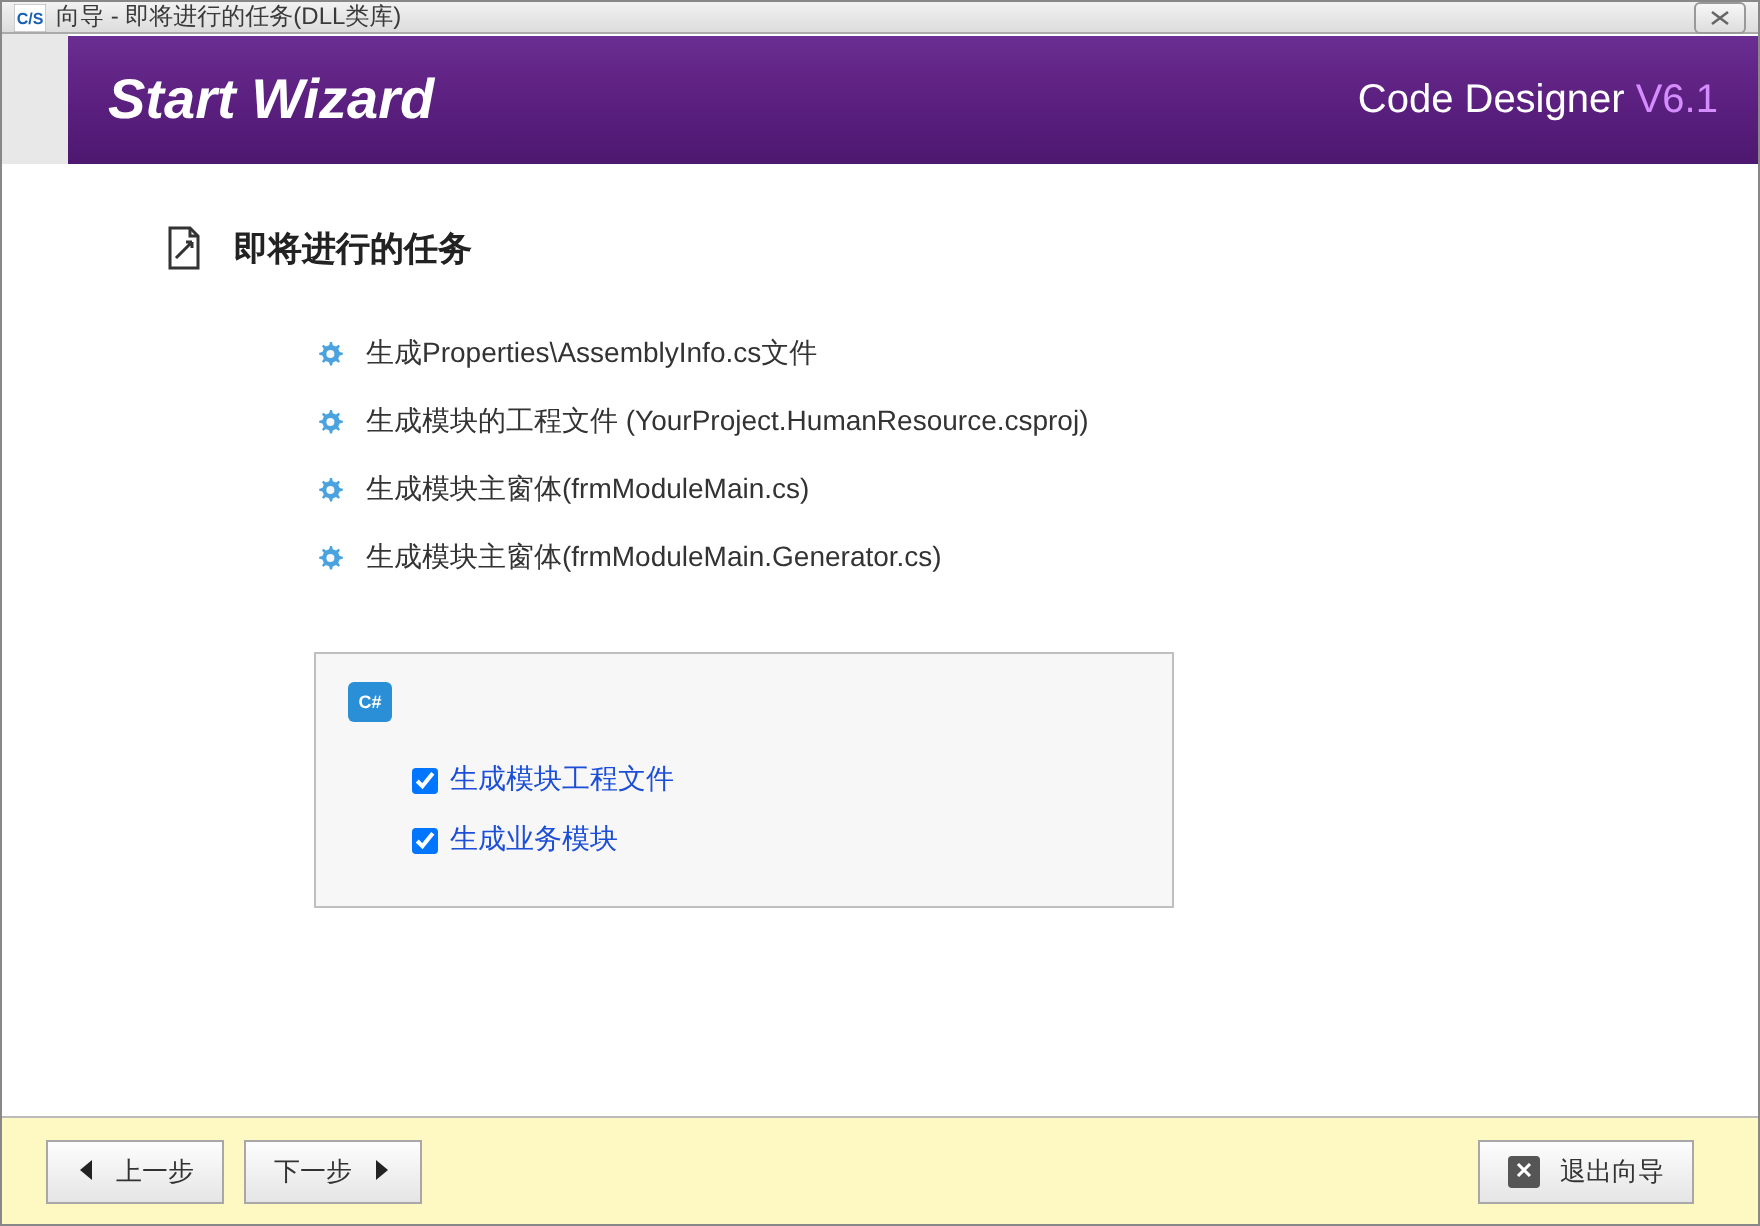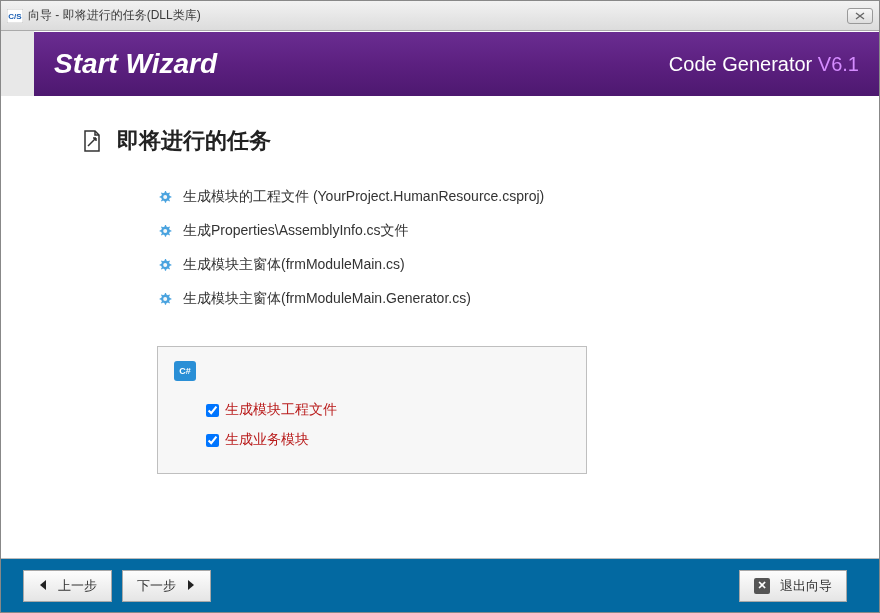--- a/index.html
+++ b/index.html
@@ -13,21 +13,21 @@
     }
     .window {
       width: 880px;
       height: 613px;
       background: #e8e8e8;
       border: 1px solid #888;
       display: flex;
       flex-direction: column;
     }
     .titlebar {
-      height: 30px;
+      height: 16px;
       background: linear-gradient(to bottom, #f2f2f2, #dcdcdc);
       border-bottom: 1px solid #aaa;
       display: flex;
       align-items: center;
       padding: 0 6px;
       font-size: 12px;
       color: #3a3a3a;
     }
     .titlebar-icon {
       width: 16px;
@@ -85,21 +85,21 @@
       margin-bottom: 24px;
     }
     .heading-icon {
       width: 22px;
       height: 24px;
       display: flex;
       align-items: center;
       justify-content: center;
     }
     .heading-text {
-      font-size: 22px;
+      font-size: 17px;
       font-weight: bold;
       color: #222;
     }
     .task-list {
       margin-left: 76px;
       margin-bottom: 30px;
     }
     .task-item {
       display: flex;
       align-items: center;
@@ -151,26 +151,26 @@
       align-items: center;
       gap: 6px;
       margin-left: 32px;
       padding: 6px 0;
     }
     .check-item input[type="checkbox"] {
       width: 13px;
       height: 13px;
     }
     .check-label {
-      color: #b91c1c;
+      color: #1d4ed8;
       font-size: 14px;
     }
     .footer-bar {
       height: 54px;
-      background: #0369a1;
+      background: #fef9c3;
       border-top: 1px solid #bbb;
       display: flex;
       align-items: center;
       padding: 0 22px;
     }
     .footer-btn {
       height: 32px;
       border: 1px solid #a8a8a8;
       background: linear-gradient(to bottom, #fdfdfd, #e5e5e5);
       display: flex;
@@ -216,21 +216,21 @@
     <span class="titlebar-close">
       <svg width="10" height="8" viewBox="0 0 10 8">
         <path d="M1 1 L9 7 M9 1 L1 7" stroke="#666" stroke-width="1.3" fill="none"></path>
       </svg>
     </span>
   </div>
 
   <div class="header-banner">
     <div class="banner-left">Start Wizard</div>
     <div class="banner-right">
-      <span>Code Generator </span><span class="banner-version">V6.1</span>
+      <span>Code Designer </span><span class="banner-version">V6.1</span>
     </div>
   </div>
 
   <div class="content-area">
 
     <div class="section-heading">
       <span class="heading-icon">
         <svg width="22" height="24" viewBox="0 0 22 24">
           <path d="M4 2 L14 2 L18 6 L18 22 L4 22 Z" fill="none" stroke="#333" stroke-width="1.5"></path>
           <path d="M14 2 L14 6 L18 6" fill="none" stroke="#333" stroke-width="1.5"></path>
@@ -241,30 +241,30 @@
     </div>
 
     <div class="task-list">
       <div class="task-item">
         <span class="gear-icon">
           <svg width="14" height="14" viewBox="0 0 14 14">
               <path d="M7 1 L8 1 L8.4 2.6 L10 3.3 L11.3 2.4 L12 3.1 L11.1 4.4 L11.8 6 L13.4 6.4 L13.4 7.4 L11.8 7.8 L11.1 9.4 L12 10.7 L11.3 11.4 L10 10.5 L8.4 11.2 L8 12.8 L7 12.8 L6.6 11.2 L5 10.5 L3.7 11.4 L3 10.7 L3.9 9.4 L3.2 7.8 L1.6 7.4 L1.6 6.4 L3.2 6 L3.9 4.4 L3 3.1 L3.7 2.4 L5 3.3 L6.6 2.6 Z" fill="#4aa3df"></path>
               <circle cx="7.2" cy="7" r="2" fill="#f7f7f7"></circle>
             </svg>
         </span>
-        <span>生成模块的工程文件 (YourProject.HumanResource.csproj)</span>
+        <span>生成Properties\AssemblyInfo.cs文件</span>
       </div>
       <div class="task-item">
         <span class="gear-icon">
           <svg width="14" height="14" viewBox="0 0 14 14">
               <path d="M7 1 L8 1 L8.4 2.6 L10 3.3 L11.3 2.4 L12 3.1 L11.1 4.4 L11.8 6 L13.4 6.4 L13.4 7.4 L11.8 7.8 L11.1 9.4 L12 10.7 L11.3 11.4 L10 10.5 L8.4 11.2 L8 12.8 L7 12.8 L6.6 11.2 L5 10.5 L3.7 11.4 L3 10.7 L3.9 9.4 L3.2 7.8 L1.6 7.4 L1.6 6.4 L3.2 6 L3.9 4.4 L3 3.1 L3.7 2.4 L5 3.3 L6.6 2.6 Z" fill="#4aa3df"></path>
               <circle cx="7.2" cy="7" r="2" fill="#f7f7f7"></circle>
             </svg>
         </span>
-        <span>生成Properties\AssemblyInfo.cs文件</span>
+        <span>生成模块的工程文件 (YourProject.HumanResource.csproj)</span>
       </div>
       <div class="task-item">
         <span class="gear-icon">
           <svg width="14" height="14" viewBox="0 0 14 14">
               <path d="M7 1 L8 1 L8.4 2.6 L10 3.3 L11.3 2.4 L12 3.1 L11.1 4.4 L11.8 6 L13.4 6.4 L13.4 7.4 L11.8 7.8 L11.1 9.4 L12 10.7 L11.3 11.4 L10 10.5 L8.4 11.2 L8 12.8 L7 12.8 L6.6 11.2 L5 10.5 L3.7 11.4 L3 10.7 L3.9 9.4 L3.2 7.8 L1.6 7.4 L1.6 6.4 L3.2 6 L3.9 4.4 L3 3.1 L3.7 2.4 L5 3.3 L6.6 2.6 Z" fill="#4aa3df"></path>
               <circle cx="7.2" cy="7" r="2" fill="#f7f7f7"></circle>
             </svg>
         </span>
         <span>生成模块主窗体(frmModuleMain.cs)</span>
       </div>

